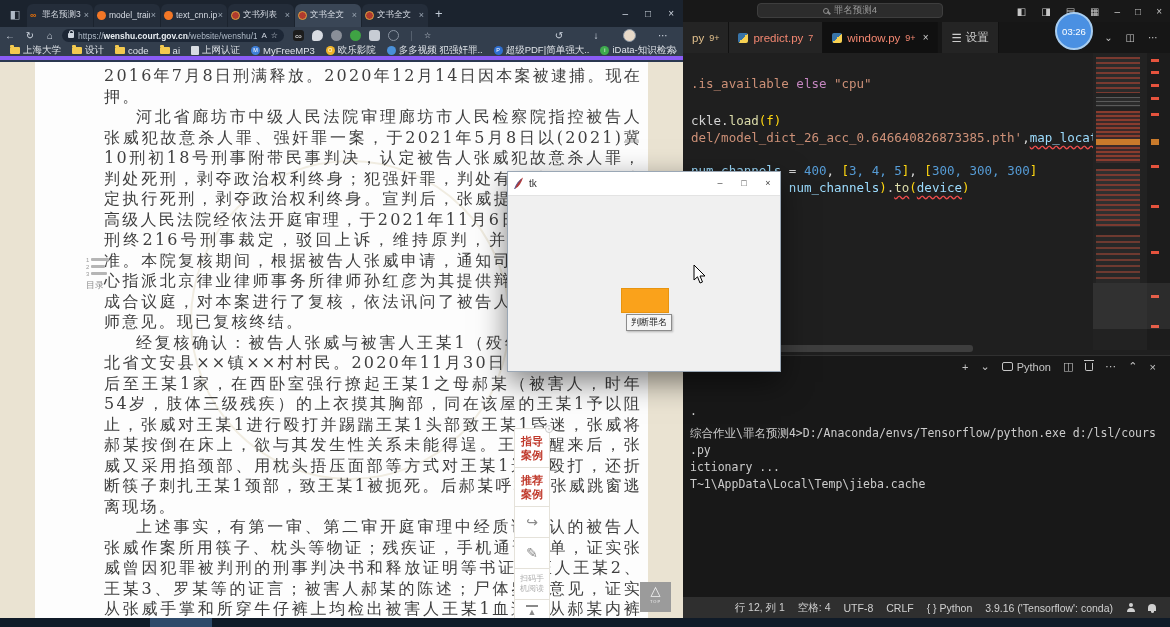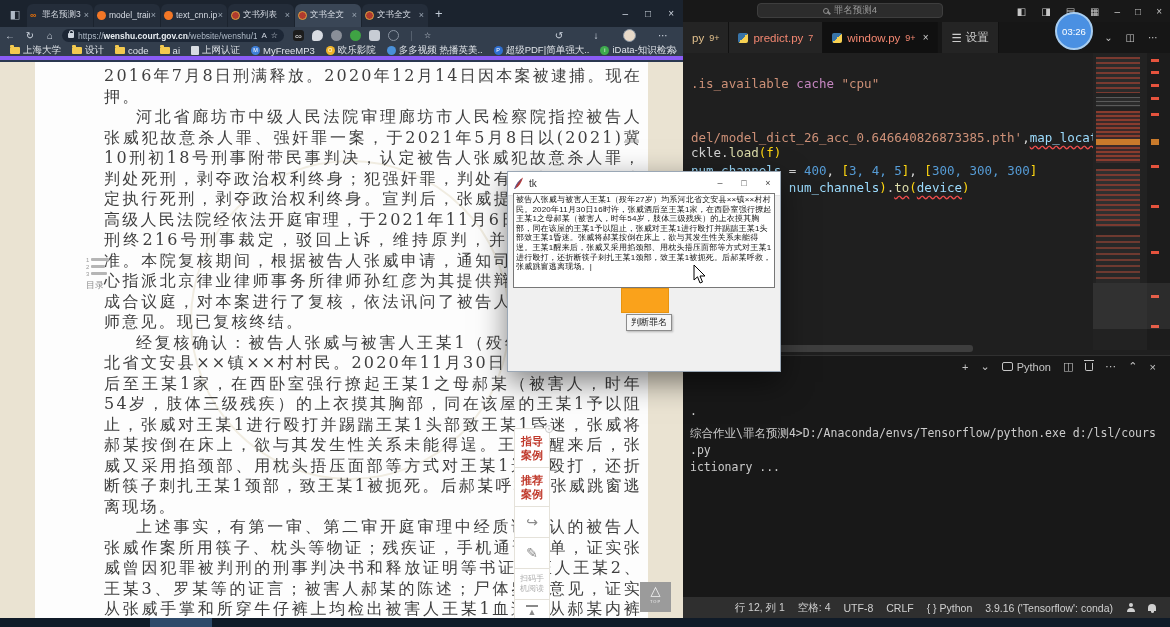--- a/index.html
+++ b/index.html
@@ -227,21 +227,21 @@
       <span class="bm">
           <span class="bdot" style="background:#3f7fd8;">M</span>
           <span>MyFreeMP3</span>
         </span>
       <span class="bm">
           <span class="bdot" style="background:#f0b429;">O</span>
           <span>欧乐影院</span>
         </span>
       <span class="bm">
           <span class="bdot" style="background:#4a90d9;"></span>
-          <span>多多视频 热播英美..</span>
+          <span>多多视频 犯强奸罪..</span>
         </span>
       <span class="bm">
           <span class="bdot" style="background:#2f6fd0;">P</span>
           <span>超级PDF|简单强大..</span>
         </span>
       <span class="bm">
           <span class="bdot" style="background:#3faa4e;">i</span>
           <span>iData-知识检索</span>
         </span>
       <span class="bchev">›</span>
@@ -347,22 +347,22 @@
       </div>
       <div class="vtabact">
         <span>▷</span>
         <span>⌄</span>
         <span>◫</span>
         <span>⋯</span>
       </div>
     </div>
 
     <div class="editor">
-      <div class="cl" style="top:23px;"><span class="cstr">.is_available </span><span class="ckw">cache</span><span class="cstr"> "cpu"</span></div>
-      <div class="cl" style="top:60px;margin-top:32px;"><span class="ctx">ckle</span><span class="ctx">.</span><span class="cfn">load</span><span class="cbr">(f)</span></div>
+      <div class="cl" style="top:23px;"><span class="cstr">.is_available </span><span class="ckw">else</span><span class="cstr"> "cpu"</span></div>
+      <div class="cl" style="top:60px;"><span class="ctx">ckle</span><span class="ctx">.</span><span class="cfn">load</span><span class="cbr">(f)</span></div>
       <div class="cl" style="top:77px;"><span class="cstr">del/model_dict_26_acc_0.646640826873385.pth'</span><span class="ctx">,</span><span class="cvar cerr">map_location</span><span class="ctx">=</span><span class="cvar cerr">to</span></div>
       <div class="cl" style="top:110px;"><span class="cvar">num_channels</span><span class="ctx"> = </span><span class="cnum">400</span><span class="ctx">, </span><span class="cbr">[</span><span class="cnum">3, 4, 5</span><span class="cbr">]</span><span class="ctx">, </span><span class="cbr">[</span><span class="cnum">300, 300, 300</span><span class="cbr">]</span></div>
       <div class="cl" style="top:127px;"><span class="cvar">ernel_sizes</span><span class="ctx">, </span><span class="cvar">num_channels</span><span class="cbr">)</span><span class="ctx">.</span><span class="cfn cerr">to</span><span class="cbr">(</span><span class="cvar cerr">device</span><span class="cbr">)</span></div>
       <div class="cl" style="top:205px;"><span class="cvar">ype_list</span><span class="cbr">)</span></div>
 
       <div class="minimap">
         <div class="mm" style="top:4px;height:36px;background:repeating-linear-gradient(180deg,#7a3a30 0 2px,#2b2b2b 2px 5px);"></div>
         <div class="mm" style="top:44px;height:10px;background:repeating-linear-gradient(180deg,#5a5a5a 0 1px,#2b2b2b 1px 4px);"></div>
         <div class="mm" style="top:58px;height:52px;background:repeating-linear-gradient(180deg,#8a3c2e 0 2px,#3a2a2a 2px 4px);"></div>
         <div class="mm" style="top:86px;height:6px;background:#c97a2b;"></div>
@@ -397,20 +397,21 @@
         <span>◫</span>
         <span class="trash"></span>
         <span>⋯</span>
         <span>⌃</span>
         <span>×</span>
       </div>
       <div class="tln" style="top:48px;">.</div>
       <div class="tln" style="top:70px;">综合作业\罪名预测4&gt;D:/Anaconda/envs/Tensorflow/python.exe d:/lsl/cours</div>
       <div class="tln" style="top:87px;">.py</div>
       <div class="tln" style="top:104px;">ictionary ...</div>
+      <div class="tln" style="top:121px;">T~1\AppData\Local\Temp\jieba.cache</div>
     </div>
 
     <div class="vstatus">
       <span>行 12, 列 1</span>
       <span>空格: 4</span>
       <span>UTF-8</span>
       <span>CRLF</span>
       <span><span>{ }</span> <span>Python</span></span>
       <span>3.9.16 ('Tensorflow': conda)</span>
       <span class="sperson"></span>
@@ -427,21 +428,20 @@
         <path d="M1.5 12 C4 5, 7 2.5, 10 0.5 C8.5 5.5, 6 9.5, 2.5 11.5 Z" fill="#b03a3a"></path>
         <path d="M1.5 12 C3.5 7, 5.5 4.5, 8 2.5" stroke="#3a5ca8" stroke-width="0.8" fill="none"></path>
       </svg>
       <span class="tktitle">tk</span>
       <div class="tkctl">
         <span>–</span>
         <span>□</span>
         <span>×</span>
       </div>
     </div>
-    <div class="tktext">被告人张威与被害人王某1（殁年27岁）均系河北省文安县××镇××村村民。2020年11月30日16时许，张威酒后至王某1家，在西卧室强行撩起王某1之母郝某（被害人，时年54岁，肢体三级残疾）的上衣摸其胸部，同在该屋的王某1予以阻止，张威对王某1进行殴打并踢踹王某1头部致王某1昏迷。张威将郝某按倒在床上，欲与其发生性关系未能得逞。王某1醒来后，张威又采用掐颈部、用枕头捂压面部等方式对王某1进行殴打，还折断筷子刺扎王某1颈部，致王某1被扼死。后郝某呼救，张威跳窗逃离现场。|</div>
     <button class="tkbtn"></button>
     <div class="tktip">判断罪名</div>
   </div>
 
   <div class="timer">03:26</div>
 
   <svg class="cursorsvg" width="14" height="21" viewBox="0 0 14 21">
     <polygon points="1,1 1,16 4.5,12.8 7,19 9.5,18 7,12 12,12" fill="#fff" stroke="#000" stroke-width="1"></polygon>
   </svg>
 

